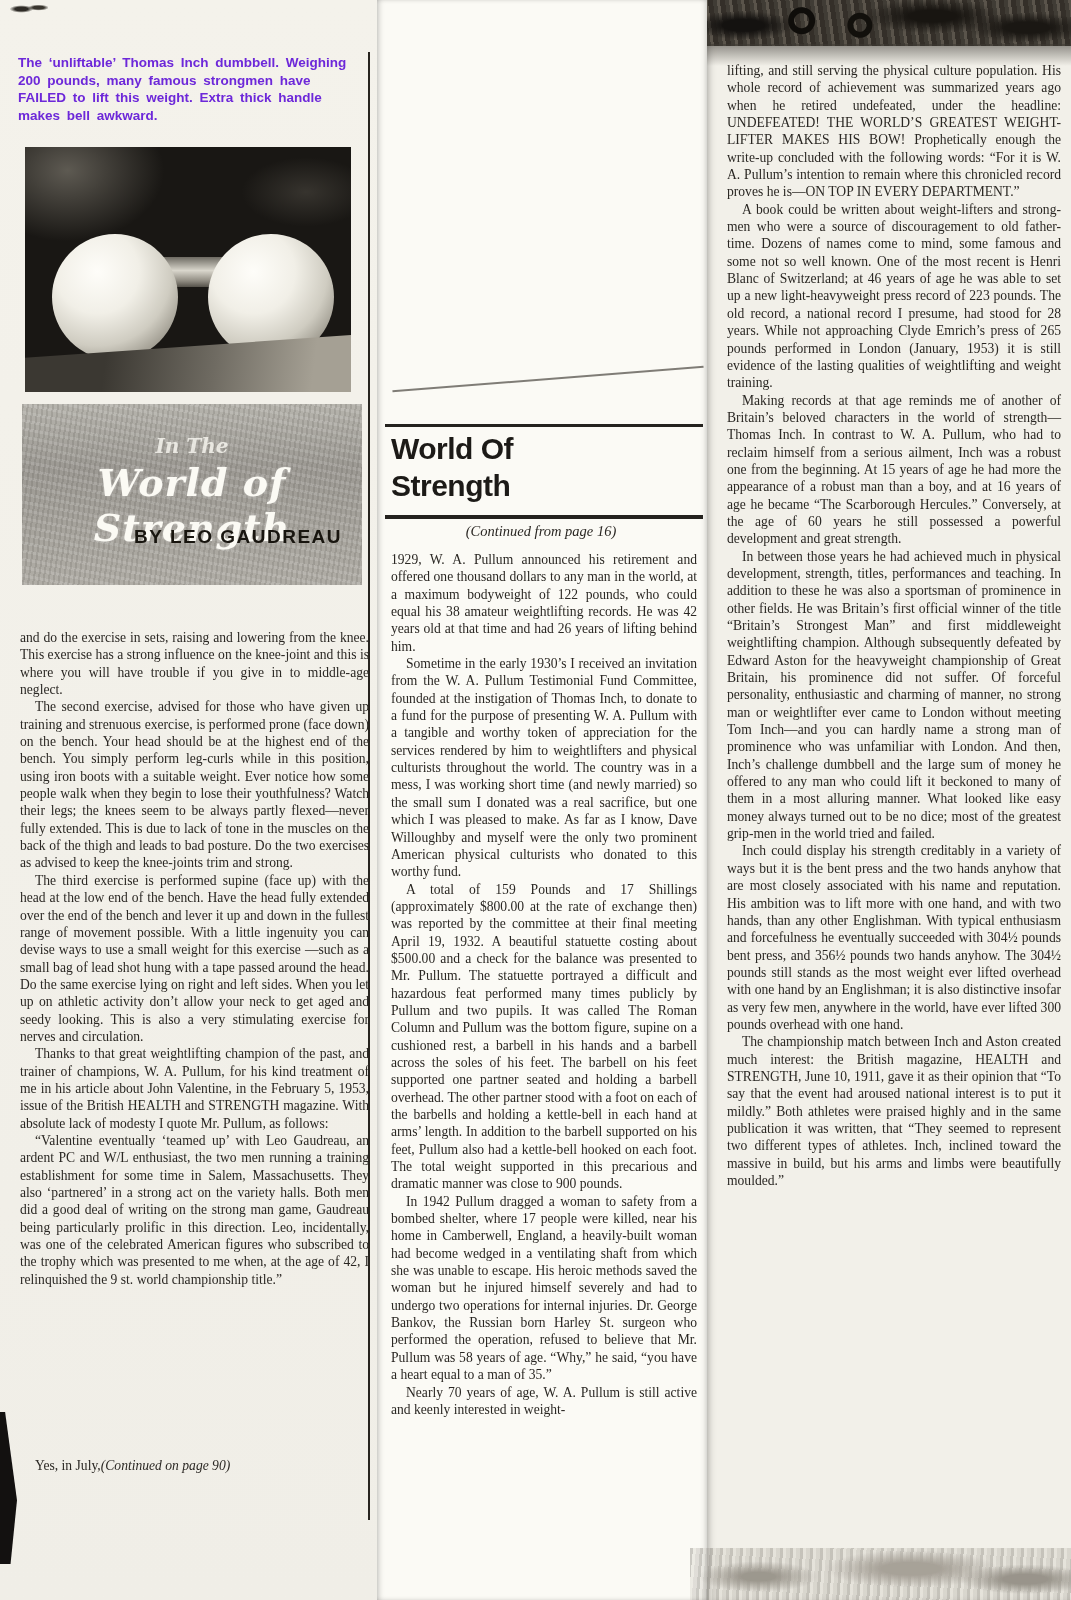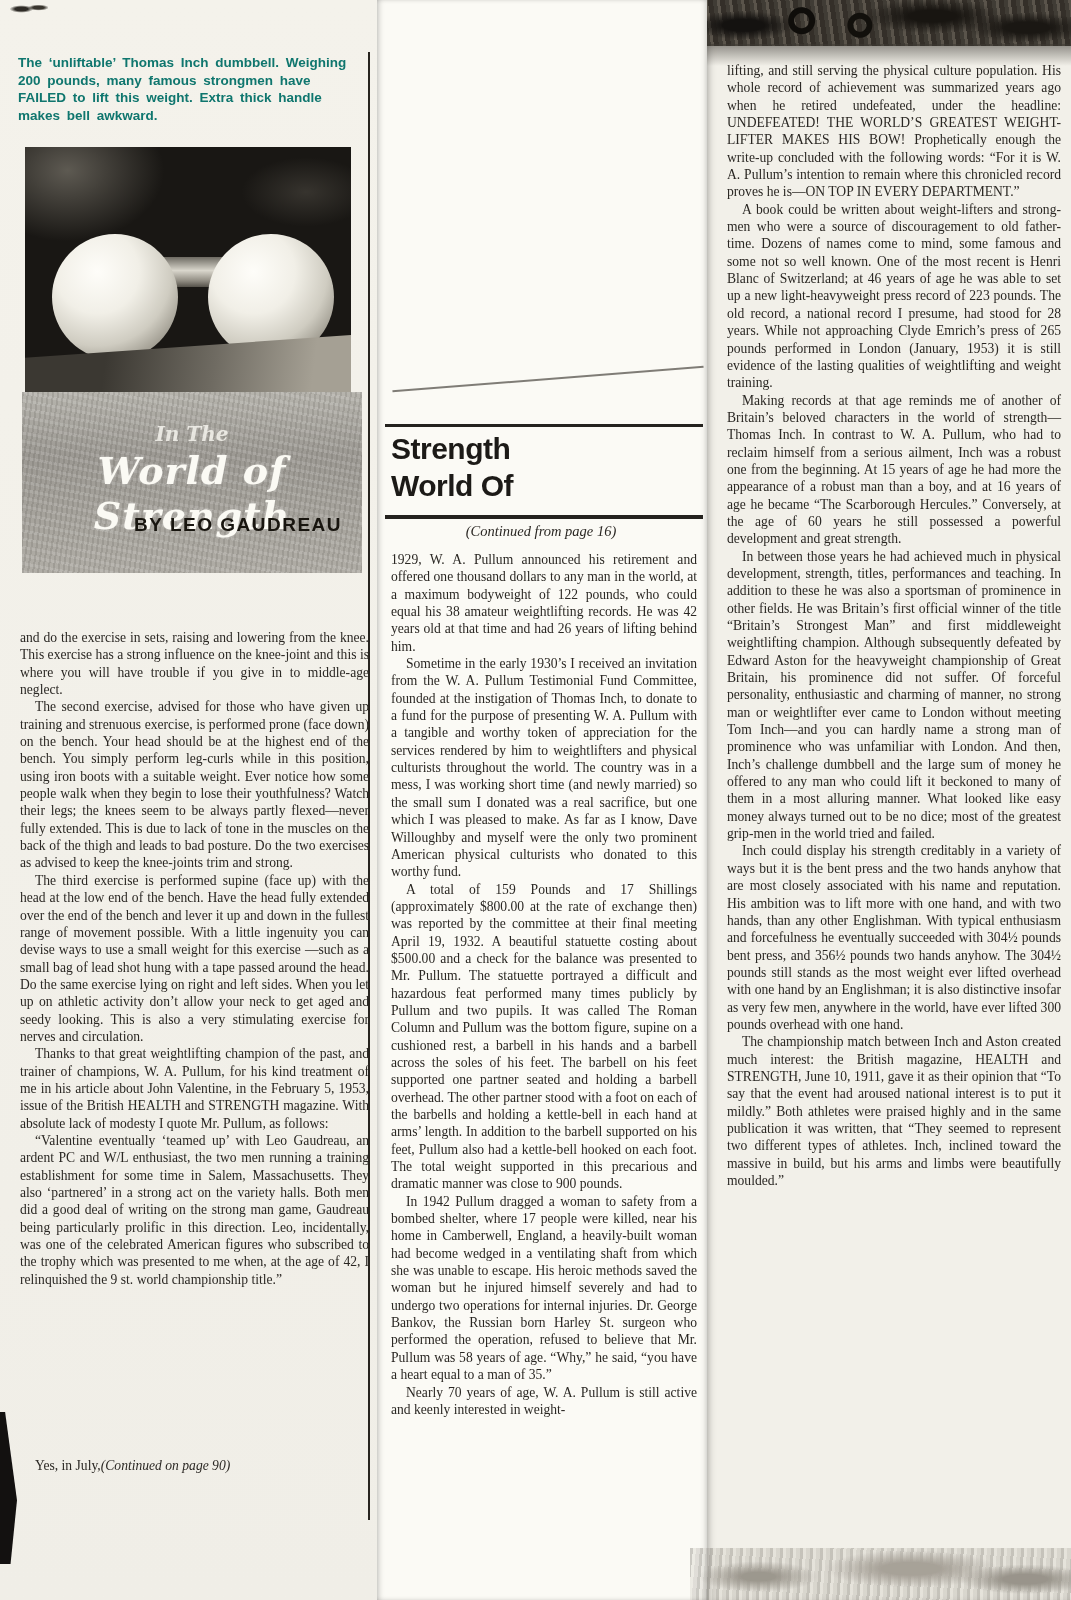--- a/index.html
+++ b/index.html
@@ -8,38 +8,38 @@
   .abs{position:absolute;}
   
   .piece-left{left:0;top:0;width:377px;height:1600px;background:linear-gradient(180deg,#f4f2eb,#f0eee7);}
   .piece-mid{left:377px;top:0;width:330px;height:1600px;background:#fbfaf5;
              box-shadow:inset 4px 0 7px -4px rgba(0,0,0,.35), inset -3px 0 6px -3px rgba(0,0,0,.28);}
   .piece-right{left:707px;top:0;width:364px;height:1600px;background:#f2f0e9;
              box-shadow:inset 5px 0 8px -5px rgba(0,0,0,.42);}
   .col-rule{left:368px;top:52px;width:2px;height:1468px;background:#27241f;}
   
   .caption{left:18px;top:54px;width:342px;font-family:"Liberation Sans",sans-serif;
-           font-weight:bold;font-size:13.5px;line-height:17.6px;word-spacing:3px;color:#0f766e;}
+           font-weight:bold;font-size:13.5px;line-height:17.6px;word-spacing:3px;color:#6d28d9;}
   
   .photo{left:25px;top:147px;width:326px;height:245px;background:#191714;overflow:hidden;}
   .photo-glow{position:absolute;left:-10px;top:-15px;width:150px;height:110px;
               background:radial-gradient(ellipse at 35% 35%,rgba(150,145,133,.55),transparent 70%);}
   .photo-glow2{position:absolute;right:-20px;top:10px;width:130px;height:70px;
               background:radial-gradient(ellipse at 50% 50%,rgba(110,105,95,.35),transparent 70%);}
   .handle{position:absolute;left:60px;top:110px;width:206px;height:30px;border-radius:8px;
           background:linear-gradient(180deg,#6d6a62,#d9d6cc 45%,#8f8b81 80%,#55524a);}
   .sphere{position:absolute;width:126px;height:126px;border-radius:50%;
           background:radial-gradient(circle at 36% 30%,#fefdf9 0%,#f1efe7 35%,#cfccc1 62%,#8e8a7f 85%,#676358);}
   .sphere.s-left{left:27px;top:87px;}
   .sphere.s-right{left:183px;top:87px;}
   .photo-base{position:absolute;left:0;top:188px;width:326px;height:57px;
           background:linear-gradient(97deg,#3b3832 25%,#6f6b62 58%,#a5a094 88%);
           clip-path:polygon(0 40%,100% 0,100% 100%,0 100%);}
   
-  .banner{left:22px;top:392px;width:340px;height:181px;background-color:#a4a29b;
+  .banner{left:22px;top:404px;width:340px;height:181px;background-color:#a4a29b;
           background-image:
             repeating-linear-gradient(98deg,rgba(64,61,55,.14) 0 2px,transparent 2px 5px),
             repeating-linear-gradient(11deg,rgba(255,255,255,.12) 0 3px,transparent 3px 8px),
             linear-gradient(180deg,#b6b4ad,#9c9993 35%,#a8a59e 75%,#b0ada6);}
   .banner-kicker{position:absolute;left:0;right:0;top:30px;text-align:center;
           font-family:"DejaVu Serif",serif;font-style:italic;font-weight:bold;font-size:20px;
           color:rgba(250,249,243,.8);}
   .banner-title{position:absolute;left:0;right:0;top:56px;text-align:center;
           font-family:"DejaVu Serif",serif;font-style:italic;font-weight:bold;font-size:38px;
           color:#fbfaf4;letter-spacing:1px;text-shadow:0 0 3px rgba(255,255,255,.35);}
@@ -122,22 +122,22 @@
       <p>Thanks to that great weightlifting champion of the past, and trainer of champions, W. A. Pullum, for his kind treatment of me in his article about John Valentine, in the February 5, 1953, issue of the British HEALTH and STRENGTH magazine. With absolute lack of modesty I quote Mr. Pullum, as follows:</p>
       <p>“Valentine eventually ‘teamed up’ with Leo Gaudreau, an ardent PC and W/L enthusiast, the two men running a training establishment for some time in Salem, Massachusetts. They also ‘partnered’ in a strong act on the variety halls. Both men did a good deal of writing on the strong man game, Gaudreau being particularly prolific in this direction. Leo, incidentally, was one of the celebrated American figures who subscribed to the trophy which was presented to me when, at the age of 42, I relinquished the 9 st. world championship title.”</p>
     </div>
   <div class="abs footer-row" style="left:20px;top:1457px;width:349px;">
     <span class="lead">Yes, in July,</span>
     <span class="cont">(Continued on page 90)</span>
   </div>
 
   <div class="abs rule rule-top"></div>
   <div class="abs mid-heading">
+    <div>World Of</div>
     <div>Strength</div>
-    <div>World Of</div>
   </div>
   <div class="abs rule rule-bottom"></div>
   <div class="abs continued-from">(Continued from page 16)</div>
   <div class="abs scratch"></div>
   <div class="abs body-col body-mid">
       <p>1929, W. A. Pullum announced his retirement and offered one thousand dollars to any man in the world, at a maximum bodyweight of 122 pounds, who could equal his 38 amateur weightlifting records. He was 42 years old at that time and had 26 years of lifting behind him.</p>
       <p>Sometime in the early 1930’s I received an invitation from the W. A. Pullum Testimonial Fund Committee, founded at the instigation of Thomas Inch, to donate to a fund for the purpose of presenting W. A. Pullum with a tangible and worthy token of appreciation for the services rendered by him to weightlifters and physical culturists throughout the world. The country was in a mess, I was working short time (and newly married) so the small sum I donated was a real sacrifice, but one which I was pleased to make. As far as I know, Dave Willoughby and myself were the only two prominent American physical culturists who donated to this worthy fund.</p>
       <p>A total of 159 Pounds and 17 Shillings (approximately $800.00 at the rate of exchange then) was reported by the committee at their final meeting April 19, 1932. A beautiful statuette costing about $500.00 and a check for the balance was presented to Mr. Pullum. The statuette portrayed a difficult and hazardous feat performed many times publicly by Pullum and two pupils. It was called The Roman Column and Pullum was the bottom figure, supine on a cushioned rest, a barbell in his hands and a barbell across the soles of his feet. The barbell on his feet supported one partner seated and holding a barbell overhead. The other partner stood with a foot on each of the barbells and holding a kettle-bell in each hand at arms’ length. In addition to the barbell supported on his feet, Pullum also had a kettle-bell hooked on each foot. The total weight supported in this precarious and dramatic manner was close to 900 pounds.</p>
       <p>In 1942 Pullum dragged a woman to safety from a bombed shelter, where 17 people were killed, near his home in Camberwell, England, a heavily-built woman had become wedged in a ventilating shaft from which she was unable to escape. His heroic methods saved the woman but he injured himself severely and had to undergo two operations for internal injuries. Dr. George Bankov, the Russian born Harley St. surgeon who performed the operation, refused to believe that Mr. Pullum was 58 years of age. “Why,” he said, “you have a heart equal to a man of 35.”</p>
       <p>Nearly 70 years of age, W. A. Pullum is still active and keenly interested in weight-</p>

